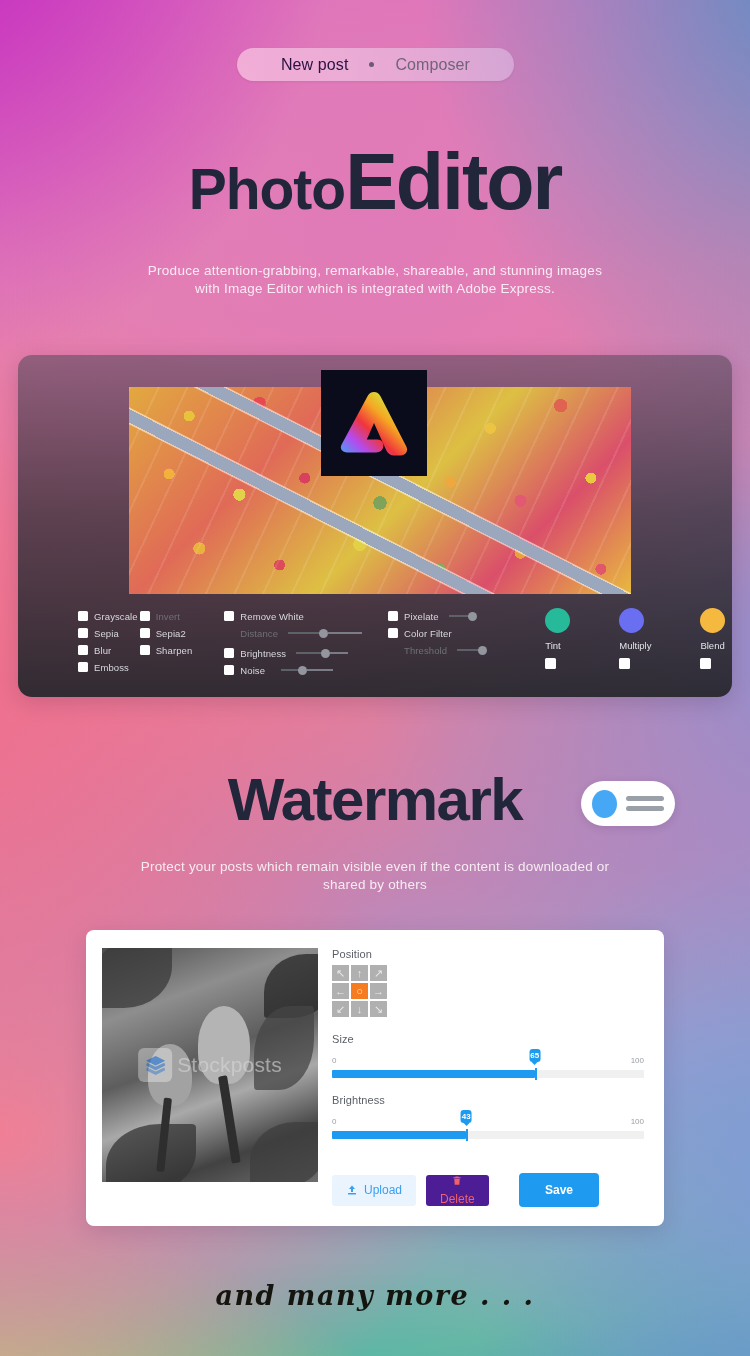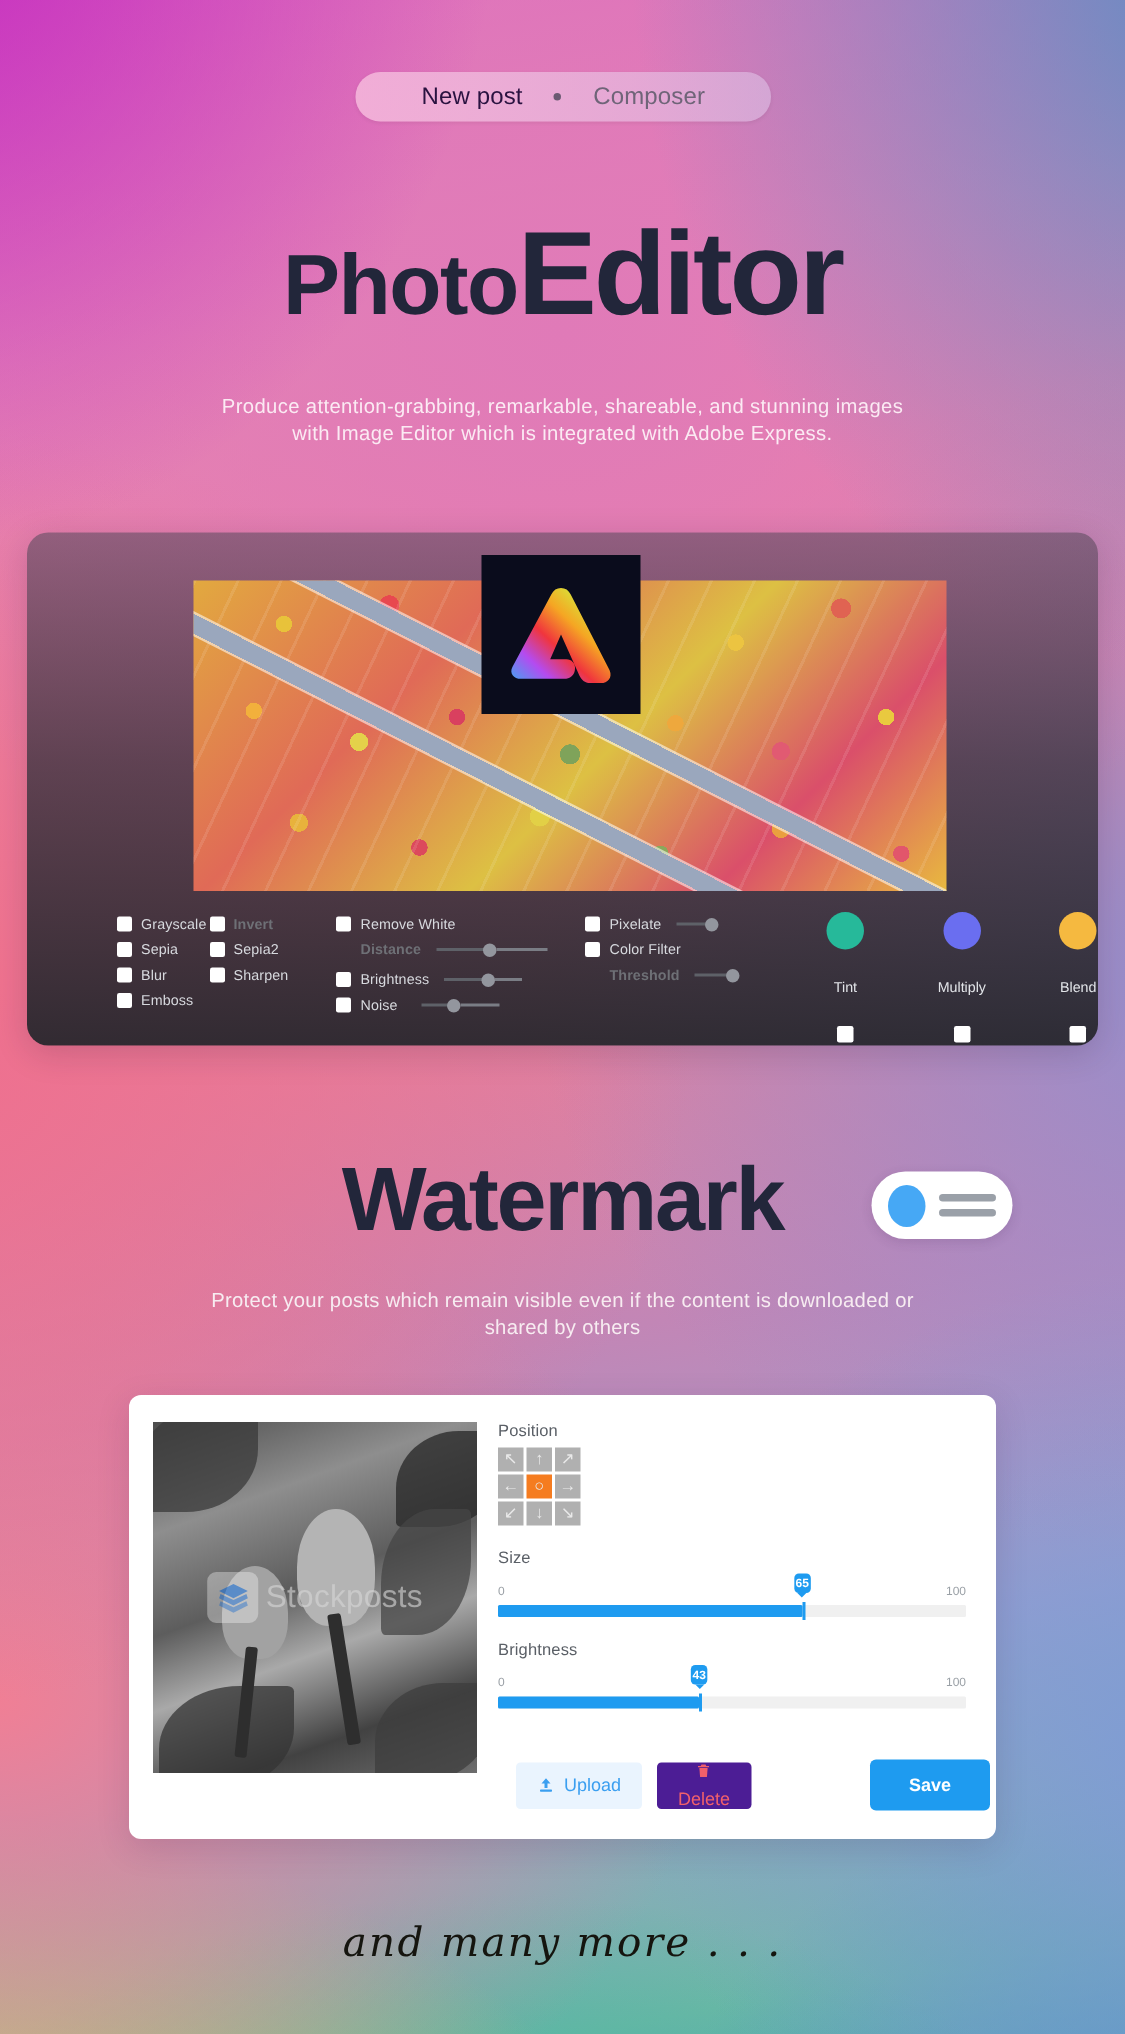--- a/index.html
+++ b/index.html
@@ -112,29 +112,29 @@
     display:flex; align-items:flex-start; padding-top:11px;
   }
   .tool-col { height:86px; }
   .divider { width:1px; height:72px; background:rgba(255,255,255,.13); margin-top:2px; }
 
   .chk-row { display:flex; align-items:center; gap:6px; height:16px; margin-bottom:1px; }
   .chk {
     width:10px; height:10px; background:#fff; border-radius:1.5px; flex:0 0 10px;
   }
   .chk-lbl { font-size:9.5px; color:#d7d9de; white-space:nowrap; letter-spacing:.1px; }
-  .chk-lbl.dim { color:#6e7076;font-weight:bold; }
+  .chk-lbl.dim { color:#6e7076; }
 
   .slider-mini { display:flex; align-items:center; gap:0; margin-left:4px; }
   .sl-track { width:58px; height:1.5px; background:#7a7d85; }
   .sl-knob { width:9px; height:9px; border-radius:50%; background:#93969e; margin-left:-3px; }
   .sl-track2 { width:34px; height:1.5px; background:#5e6168; }
 
   .blend-col { display:flex; gap:21px; margin-left:26px; }
-  .blend-item { display:flex; flex-direction:column; align-items:center; gap:20px;margin-left:28px; }
+  .blend-item { display:flex; flex-direction:column; gap:7px;margin-left:28px; }
   .blend-circle { width:25px; height:25px; border-radius:50%; }
   .blend-name { font-size:9.5px; color:#e2e4e8; }
   .blend-chk { width:11px; height:11px; background:#fff; border-radius:1.5px; }
 
   
   .wm-title {
     position:absolute; left:0; top:770px; width:750px;
     text-align:center; color:#22263a; font-size:60px; font-weight:bold;
     letter-spacing:-1.5px; line-height:1; white-space:nowrap;
   }
@@ -196,37 +196,37 @@
     padding:2px 1px; border-radius:3px; top:-1px;
   }
   .sl-bubble::after {
     content:""; position:absolute; left:50%; margin-left:-3px; bottom:-3px;
     border-left:3px solid transparent; border-right:3px solid transparent; border-top:3px solid #1e9bf0;
   }
   .sl-bar { position:relative; height:8px; background:#f0f0f0; margin-top:5px; border-radius:1px; }
   .sl-fill { position:absolute; left:0; top:0; height:8px; background:#1e9bf0; border-radius:1px; }
   .sl-handle { position:absolute; top:-2px; width:2px; height:12px; background:#1e9bf0; }
 
-  .btn-row { position:absolute; left:12px; top:225px; width:316px; display:flex; align-items:center; }
+  .btn-row { position:absolute; left:0; top:225px; width:267px; display:flex; align-items:center; }
   .btn {
     display:flex; align-items:center; gap:6px; font-size:12px;
     height:31px; padding:0 14px; border-radius:3px; cursor:pointer;
   }
   .btn-upload { background:#eaf4fe; color:#3b9ff0; }
   .btn-delete { background:#4c1d95; color:#f1606a;flex-direction:column; }
   .btn-save {
     background:#1e9bf0; color:#fff; font-weight:bold; font-size:12px;
     height:34px; padding:0 26px; border-radius:4px; margin-left:auto;
     display:flex; align-items:center; justify-content:center; cursor:pointer;
   }
   .btn svg { width:12px; height:12px; }
 
   .many-more {
     position:absolute; left:0; top:1280px; width:750px; text-align:center;
-    font-family:"DejaVu Serif", serif; font-style:italic; font-weight:normal;
+    font-family:"DejaVu Serif", serif; font-style:italic; font-weight:bold;
     font-size:27px; color:#15150f; letter-spacing:1.5px;
   }
 </style>
 </head>
 <body>
 
 <div id="bg">
   <div class="layer g1"></div>
 </div>
 

